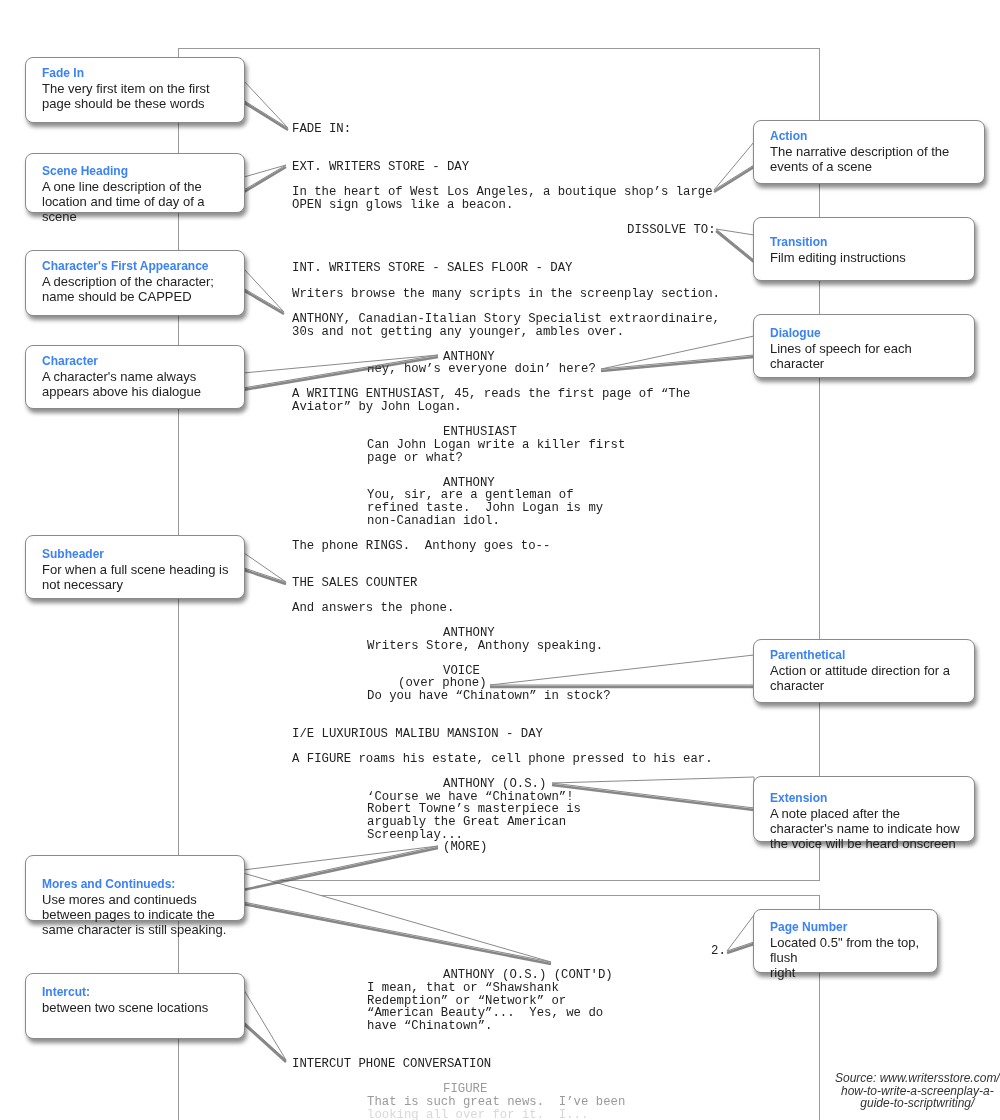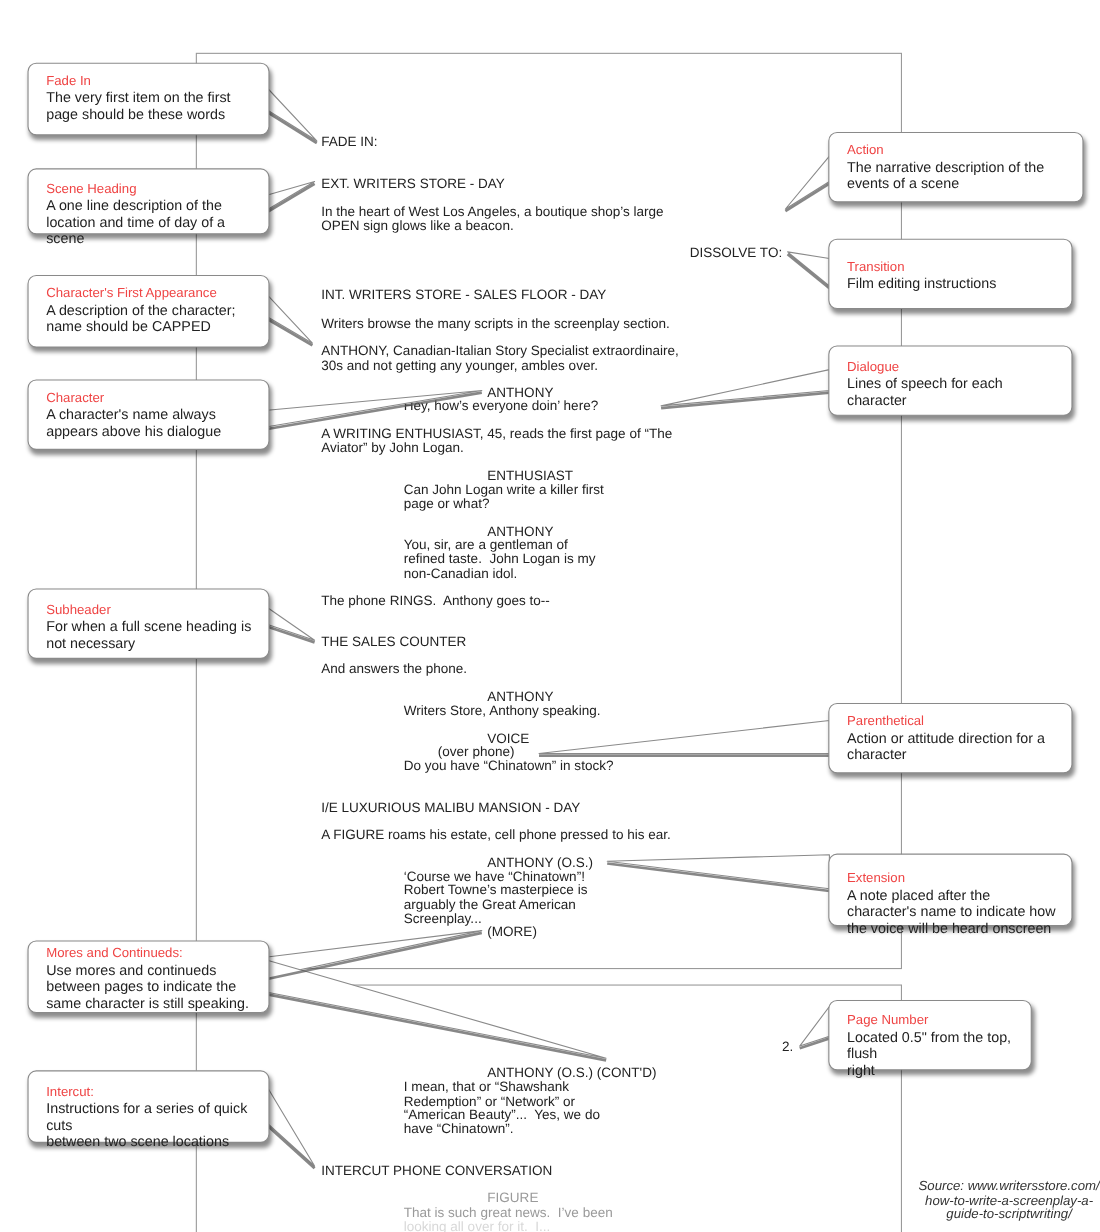--- a/index.html
+++ b/index.html
@@ -1,24 +1,24 @@
 <!DOCTYPE html>
 <html><head>
 <meta charset="utf-8">
 <style>
   html, body { margin:0; padding:0; background:#ffffff; }
   body { width:1000px; height:1120px; position:relative; overflow:hidden; font-family:"Liberation Sans", sans-serif; }
   .page { position:absolute; left:178px; width:642px; background:#fff; border:1px solid #9a9a9a; box-sizing:border-box; }
   #page1 { top:48px; height:833px; }
   #page2 { top:895px; height:240px; }
-  .sline { position:absolute; font-family:Liberation Sans, sans-serif; font-size:12.3px; color:#222; white-space:pre; line-height:13px; }
+  .sline { position:absolute; font-family:Liberation Mono, monospace; font-size:12.3px; color:#222; white-space:pre; line-height:13px; }
   .faded { color:#9a9a9a; }
   .faded2 { color:#d8d8d8; }
   .callout { position:absolute; background:#fff; border:1px solid #8a8a8a; border-radius:8px; box-shadow:2px 4px 4px rgba(0,0,0,0.45); padding:8px 14px 0 16px; box-sizing:border-box; z-index:3; }
-  .callout .ttl { font-weight:normal; font-size:12px; color:#ef4444; line-height:15px; }
+  .callout .ttl { font-weight:bold; font-size:12px; color:#3b82f6; line-height:15px; }
   .callout .desc { font-size:13px; color:#222; line-height:15px; }
   svg#pointers { position:absolute; left:0; top:0; z-index:2; }
   .source { position:absolute; left:835px; top:1072px; font-family:"Liberation Sans", sans-serif; font-style:italic; font-size:12px; color:#333; line-height:12.5px; white-space:pre;text-align:center; }
 </style>
 </head>
 <body>
 
 <div class="page" id="page1"></div>
 <div class="page" id="page2"></div>
 
@@ -143,29 +143,28 @@
 <div class="callout" style="left:25px;top:345px;width:220px;height:64px">
   <div class="ttl">Character</div>
   <div class="desc">A character's name always</div>
   <div class="desc">appears above his dialogue</div>
 </div>
 <div class="callout" style="left:25px;top:535px;width:220px;height:64px">
   <div class="ttl" style="margin-top:3px">Subheader</div>
   <div class="desc">For when a full scene heading is</div>
   <div class="desc">not necessary</div>
 </div>
-<div class="callout" style="left:25px;top:855px;width:220px;height:66px;padding-top:3px">
+<div class="callout" style="left:25px;top:855px;width:220px;height:66px;padding-top:21px">
   <div class="ttl">Mores and Continueds:</div>
   <div class="desc">Use mores and continueds</div>
   <div class="desc">between pages to indicate the</div>
   <div class="desc">same character is still speaking.</div>
 </div>
 <div class="callout" style="left:25px;top:973px;width:220px;height:66px">
   <div class="ttl" style="margin-top:3px">Intercut:</div>
-  <div class="desc">Instructions for a series of quick cuts</div>
   <div class="desc">between two scene locations</div>
 </div>
 
 <div class="callout" style="left:753px;top:120px;width:232px;height:64px">
   <div class="ttl">Action</div>
   <div class="desc">The narrative description of the</div>
   <div class="desc">events of a scene</div>
 </div>
 <div class="callout" style="left:753px;top:217px;width:222px;height:64px;padding-top:17px">
   <div class="ttl">Transition</div>

